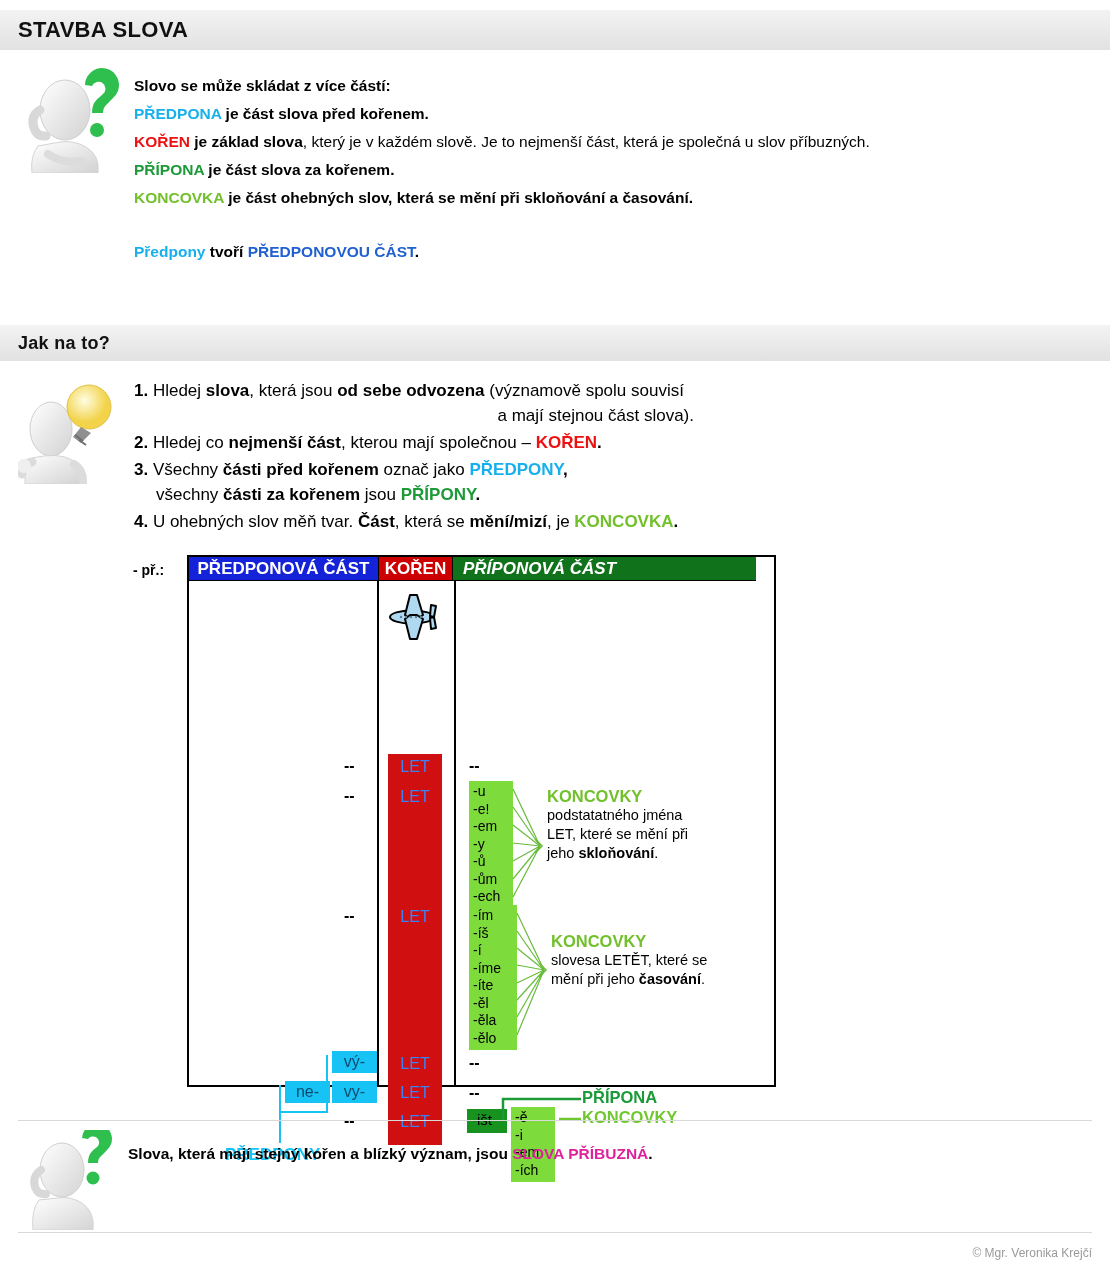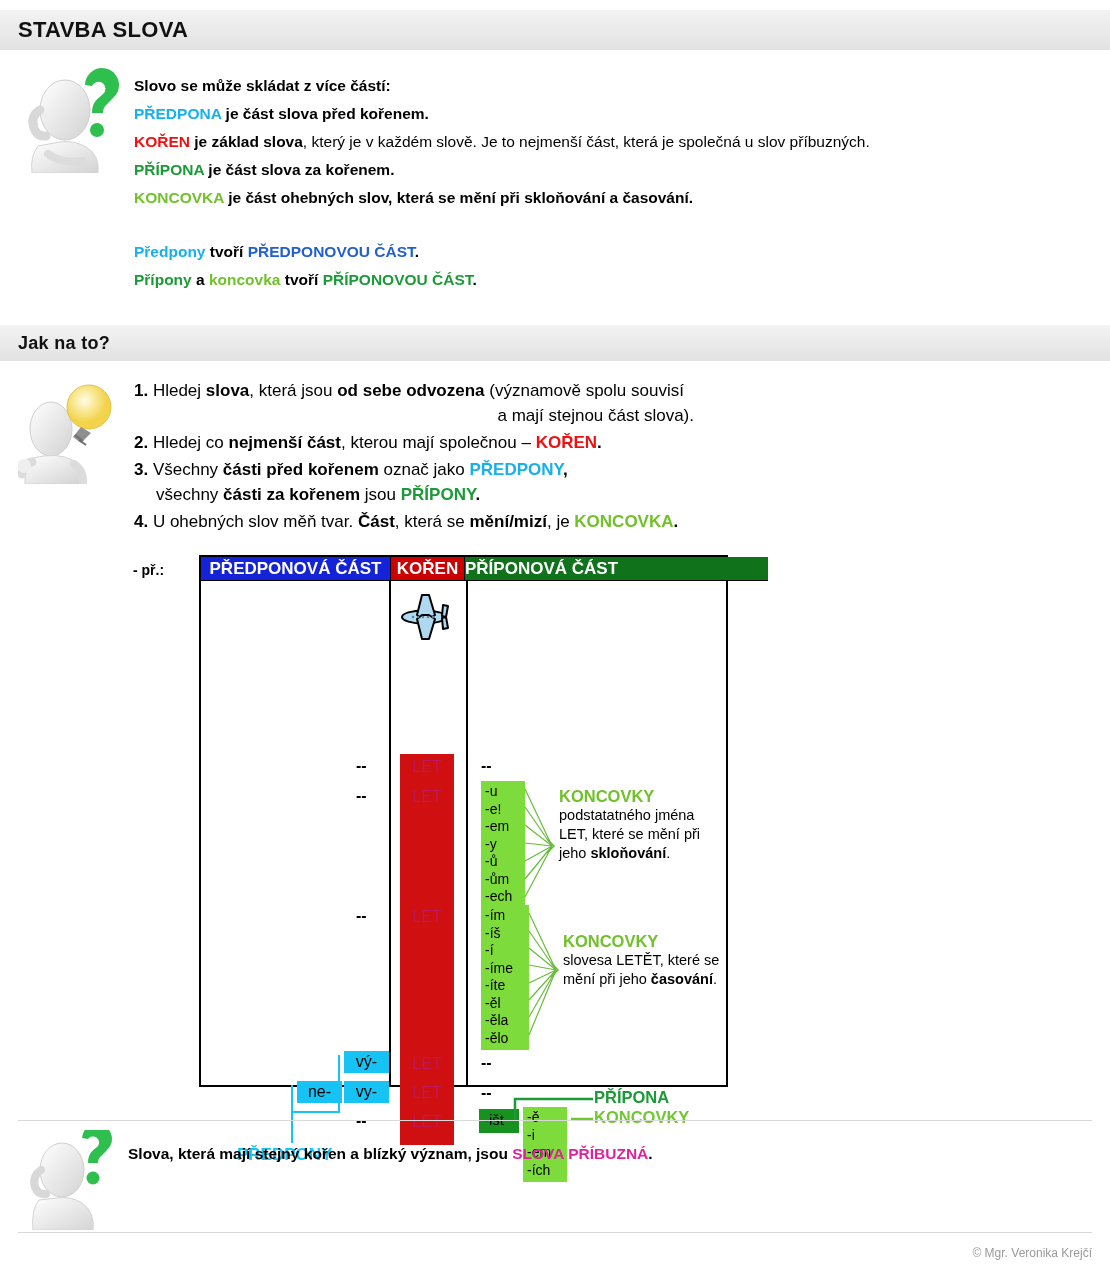--- a/index.html
+++ b/index.html
@@ -41,49 +41,49 @@
 
   
   #steps{position:absolute;left:134px;top:378px;font-size:17px;line-height:25px;width:640px;}
   #steps .step{margin-bottom:2px;}
   #steps .indent{display:block;text-align:right;width:560px;}
   #steps .sub{display:block;padding-left:22px;}
 
   
   #ex-label{position:absolute;left:133px;top:562px;font-size:14px;font-weight:bold;}
   #table{
-    position:absolute;left:199px;top:555px;width:529px;height:532px;
+    position:absolute;left:187px;top:555px;width:589px;height:532px;
     border:2px solid #000;background:#fff;box-sizing:border-box;
   }
   .hcell{position:absolute;top:0;height:24px;line-height:24px;
     font-size:17px;font-weight:bold;color:#fff;box-sizing:border-box;
     border-bottom:1px solid #000;}
   #h-pref{left:0;width:189px;background:#1423d8;text-align:center;}
   #h-root{left:189px;width:75px;background:#cc0000;text-align:center;
           border-left:1px solid #000;border-right:1px solid #000;}
-  #h-suf {left:264px;width:303px;background:#11721c;text-align:left;padding-left:0;}
+  #h-suf {left:264px;width:303px;background:#11721c;text-align:left;padding-left:10px;font-style:italic;}
 
   .vline{position:absolute;top:24px;bottom:0;width:2px;background:#000;}
   #v1{left:188px;}
   #v2{left:265px;}
 
   
   #root-bar{position:absolute;left:199px;top:197px;width:54px;height:391px;
     background:#cf0f10;}
   .letlbl{position:absolute;left:199px;width:54px;text-align:center;
-    font-size:16px;color:#be185d;}
+    font-size:16px;color:#3b82f6;}
 
   
   #plane{position:absolute;left:196px;top:30px;width:62px;height:62px;}
 
   
   .dash{position:absolute;font-size:16px;font-weight:bold;color:#000;}
 
   
-  .pbox{position:absolute;background:#17c3f5;color:#000000;font-size:16px;
+  .pbox{position:absolute;background:#17c3f5;color:#0c4a6e;font-size:16px;
     text-align:center;line-height:22px;height:22px;}
   .pconn{position:absolute;background:#17c3f5;}
   #pref-label{position:absolute;color:#17c3f5;font-weight:bold;font-size:17px;}
 
   
   .gbox{position:absolute;background:#7ddb3c;color:#000;font-size:14px;
     line-height:17.5px;padding:2px 4px 3px 4px;box-sizing:border-box;}
   .dkbox{position:absolute;background:#17921f;color:#000;font-size:15px;
     line-height:22px;height:24px;padding:0 5px;box-sizing:border-box;}
 
@@ -135,23 +135,20 @@
   </div>
   <div>
     <span class="dgreen">PŘÍPONA</span><span class="b"> je část slova za kořenem.</span>
   </div>
   <div>
     <span class="lgreen">KONCOVKA</span><span class="b"> je část ohebných slov, která se mění při skloňování a časování.</span>
   </div>
   <div style="height:26px;"></div>
   <div>
     <span class="cyan">Předpony</span><span class="b"> tvoří </span><span class="blue">PŘEDPONOVOU ČÁST</span><span class="b">.</span>
-  </div>
-  <div>
-    <span class="dgreen">Přípony</span><span class="b"> a </span><span class="lgreen">koncovka</span><span class="b"> tvoří </span><span class="dgreen">PŘÍPONOVOU ČÁST</span><span class="b">.</span>
   </div>
 </div>
 
 <div class="band" id="band-how">
   <div class="band-title">Jak na to?</div>
 </div>
 
 <div class="figure" style="left:18px;top:372px;width:112px;height:112px;">
   <svg class="idea-svg" width="112" height="112" viewBox="0 0 112 112">
     <defs>

